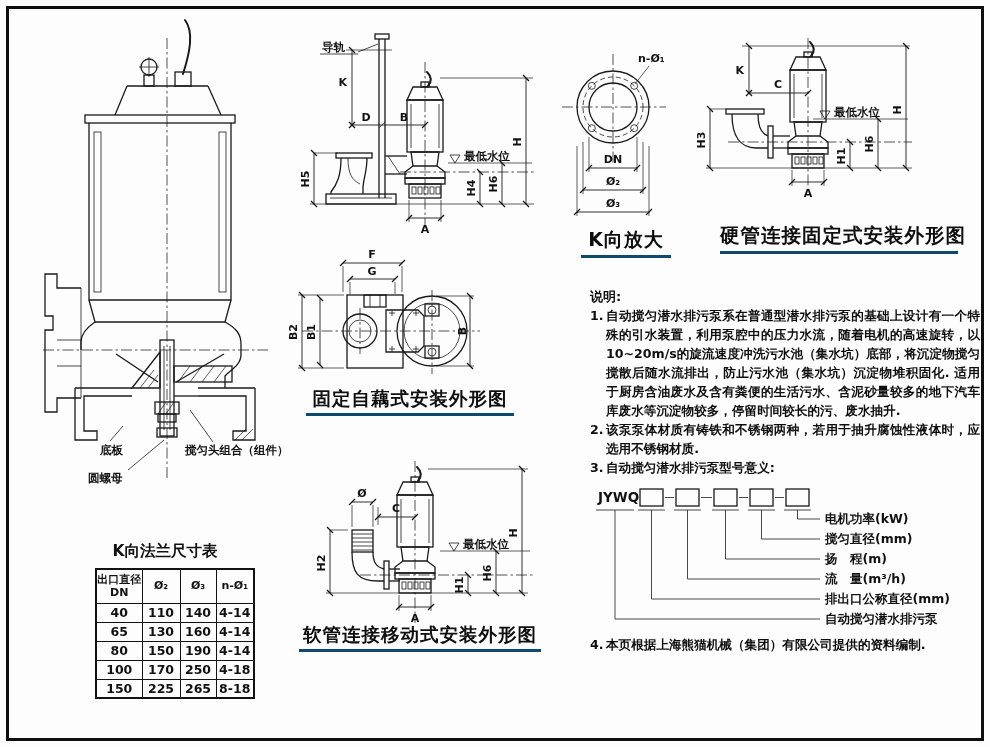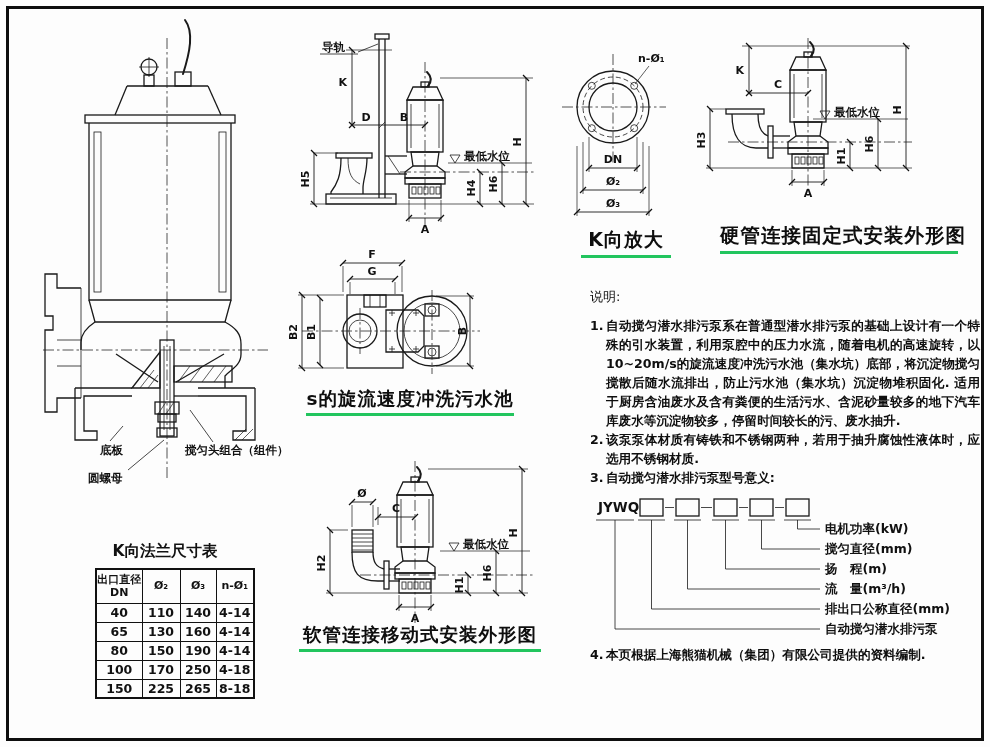--- a/index.html
+++ b/index.html
@@ -1,31 +1,31 @@
 <!DOCTYPE html>
 <html><head>
 <meta charset="utf-8">
 <style>
   * { margin:0; padding:0; box-sizing:border-box; }
   html,body { width:990px; height:747px; }
   body { background:#fdfdfd; font-family:"DejaVu Sans","Liberation Sans",sans-serif; color:#111; }
   .page { position:absolute; left:0; top:0; width:990px; height:747px; background:#fdfdfd; overflow:hidden; }
   .frame { position:absolute; left:6px; top:6px; width:978px; height:735px; border:3px solid #0e0e0e; }
   .abs { position:absolute; }
-  .dtitle { font-weight:bold; text-align:center; color:#0e0e0e; border-bottom:3px solid #22c55e; padding-bottom:2px; letter-spacing:1px; white-space:nowrap; }
+  .dtitle { font-weight:bold; text-align:center; color:#0e0e0e; border-bottom:3px solid #0c4a6e; padding-bottom:2px; letter-spacing:1px; white-space:nowrap; }
   
   .ttl-s { font-weight:bold; text-align:center; }
   table.ftable { border-collapse:collapse; table-layout:fixed; }
   table.ftable th, table.ftable td { border:1px solid #111; text-align:center; vertical-align:middle; font-weight:bold; }
   table.ftable { border:2px solid #111; }
   table.ftable th { font-size:11px; line-height:1.25; white-space:pre-line; height:34px; }
   table.ftable td { font-size:12.5px; height:19px; }
   
   .notes { color:#0e0e0e; }
-  .notes-head { font-size:13px; font-weight:normal; margin-bottom:10px; }
+  .notes-head { font-size:13px; font-weight:bold; margin-bottom:0; }
   .note-item { display:flex; font-size:12.6px; font-weight:bold; line-height:19px; }
   .nn { flex:none; width:16px; }
   .ntx { flex:1; text-align:justify; }
   
   svg { overflow:visible; }
   svg text { font-family:"DejaVu Sans","Liberation Sans",sans-serif; font-weight:bold; fill:#111; }
   .o  { fill:none; stroke:#1a1a1a; stroke-width:1.3; }
   .t  { fill:none; stroke:#1a1a1a; stroke-width:0.8; }
   .hat{ fill:none; stroke:#1a1a1a; stroke-width:0.7; }
   .ext{ fill:none; stroke:#1a1a1a; stroke-width:0.7; }
@@ -261,21 +261,21 @@
       <line class="dim" x1="12" y1="53" x2="12" y2="126"></line>
       <text class="dt" transform="rotate(-90 7 90)" x="7" y="90" text-anchor="middle">B2</text>
       <line class="dim" x1="30" y1="56" x2="30" y2="123"></line>
       <text class="dt" transform="rotate(-90 25 90)" x="25" y="90" text-anchor="middle">B1</text>
       <line class="ext" x1="146" y1="54" x2="184" y2="54"></line>
       <line class="ext" x1="146" y1="124" x2="184" y2="124"></line>
       <line class="dim" x1="180" y1="54" x2="180" y2="124"></line>
       <text class="dt" transform="rotate(-90 176 89)" x="176" y="89" text-anchor="middle">B</text>
     </g>
   </svg>
-  <div class="dtitle abs" style="left:306px;top:386px;width:208px;font-size:18.5px;">s的旋流速度冲洗污水池</div>
+  <div class="dtitle abs" style="left:306px;top:386px;width:208px;font-size:18.5px;">固定自藕式安装外形图</div>
 
   <svg class="abs" style="left:300px;top:445px;" width="248" height="218" viewBox="0 0 248 218">
     <line class="cl" x1="115" y1="16" x2="115" y2="178"></line>
     <line class="cl" x1="60" y1="130" x2="235" y2="130"></line>
     <use href="#pump-sym" x="87" y="20"></use>
     <g>
       <rect class="o" x="52" y="85" width="21" height="22"></rect>
       <line class="t" x1="52" y1="89" x2="73" y2="89"></line>
       <line class="t" x1="52" y1="93" x2="73" y2="93"></line>
       <line class="t" x1="52" y1="97" x2="73" y2="97"></line>

